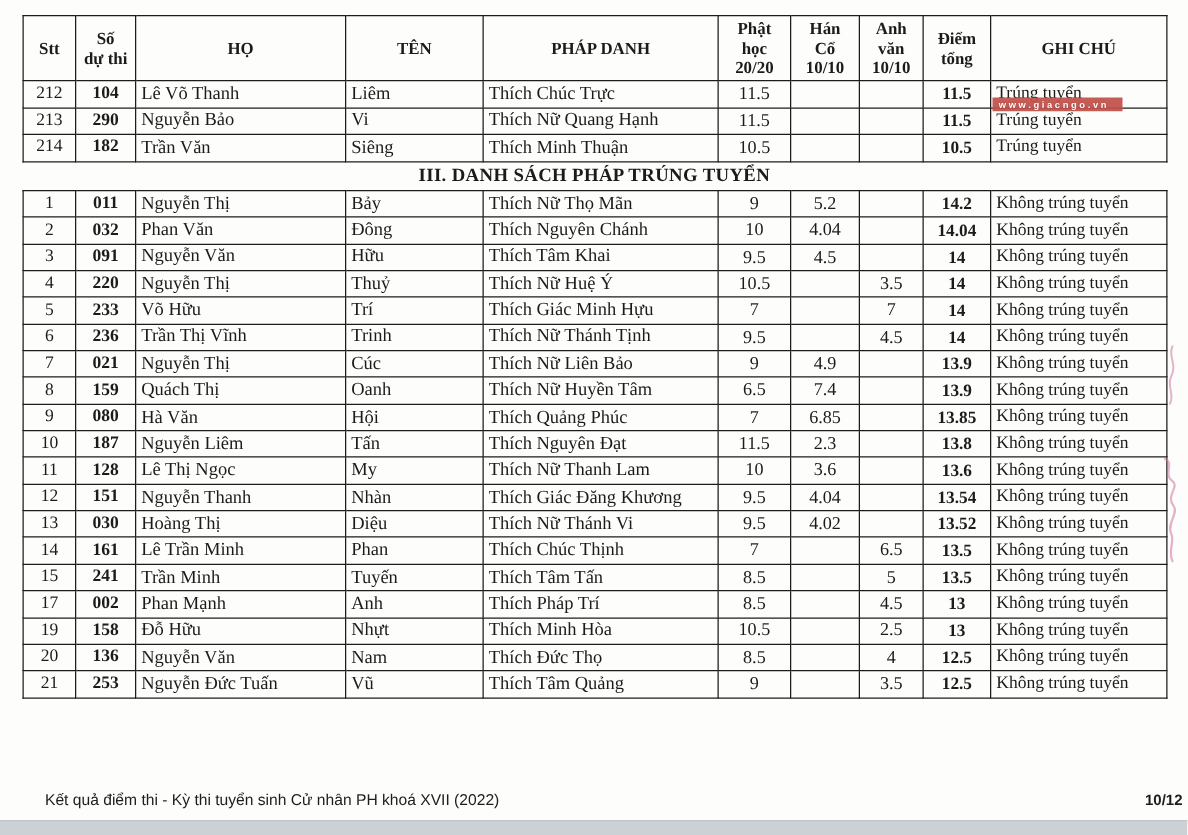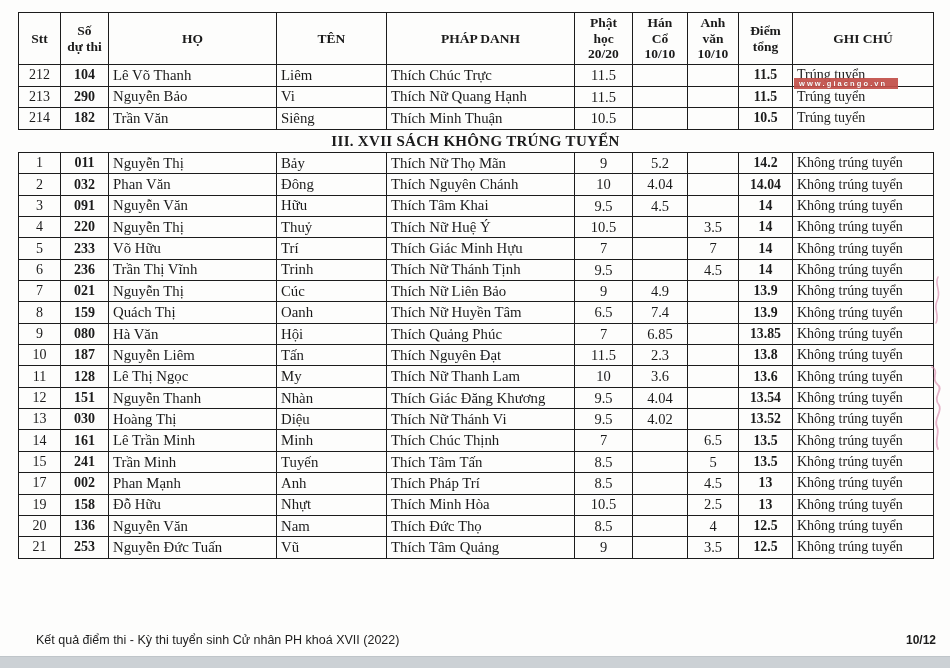--- a/index.html
+++ b/index.html
@@ -63,21 +63,21 @@
     position: absolute; right: 0px; top: 275px; width: 26px; height: 200px;
     opacity: 0.55;
   }
 
   .footer {
     position: absolute; left: 36px; top: 633px; width: 910px;
     display: flex; justify-content: space-between; align-items: baseline;
     font-family: "Liberation Sans", sans-serif;
     font-size: 12.5px; color: #1d1d1d;
   }
-  .footer .pageno { font-weight: bold; font-size: 12px; margin-right: 10px; }
+  .footer .pageno { font-weight: bold; font-size: 12px; }
 
   .bottom-band {
     position: absolute; left: 0; bottom: 0; width: 950px; height: 12px;
     background: #ccd1d5;
     border-top: 1px solid #bfc5c9;
   }
 </style>
 </head>
 <body>
 
@@ -152,21 +152,21 @@
         <td class="c-pd">Thích Minh Thuận</td>
         <td class="c-num">10.5</td>
         <td class="c-num"></td>
         <td class="c-num"></td>
         <td class="c-tong">10.5</td>
         <td class="c-ghi">Trúng tuyển</td>
       </tr>
       </tbody>
   </table>
 
-  <div class="section-title">III. XVII SÁCH KHÔNG TRÚNG TUYỂN</div>
+  <div class="section-title">III. DANH SÁCH PHÁP TRÚNG TUYỂN</div>
 
   <table class="tbl tbl2">
     <colgroup>
       <col style="width:42px">
         <col style="width:48px">
         <col style="width:168px">
       <col style="width:110px">
         <col style="width:188px">
         <col style="width:58px">
       <col style="width:55px">
@@ -329,21 +329,21 @@
         <td class="c-num">9.5</td>
         <td class="c-num">4.02</td>
         <td class="c-num"></td>
         <td class="c-tong">13.52</td>
         <td class="c-ghi">Không trúng tuyển</td>
       </tr>
         <tr style="">
         <td class="c-stt">14</td>
         <td class="c-sbd">161</td>
         <td class="c-ho">Lê Trần Minh</td>
-        <td class="c-ten">Minh</td>
+        <td class="c-ten">Phan</td>
         <td class="c-pd">Thích Chúc Thịnh</td>
         <td class="c-num">7</td>
         <td class="c-num"></td>
         <td class="c-num">6.5</td>
         <td class="c-tong">13.5</td>
         <td class="c-ghi">Không trúng tuyển</td>
       </tr>
         <tr style="">
         <td class="c-stt">15</td>
         <td class="c-sbd">241</td>

